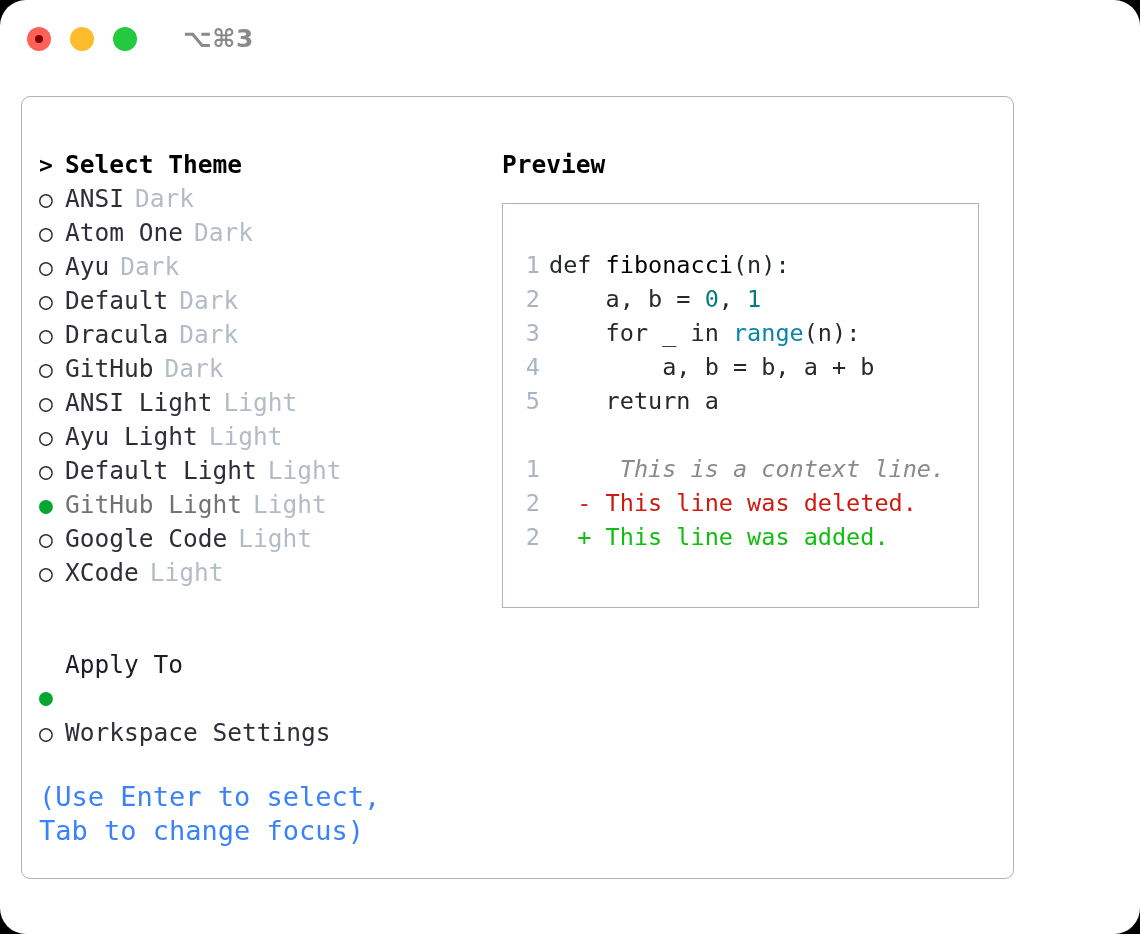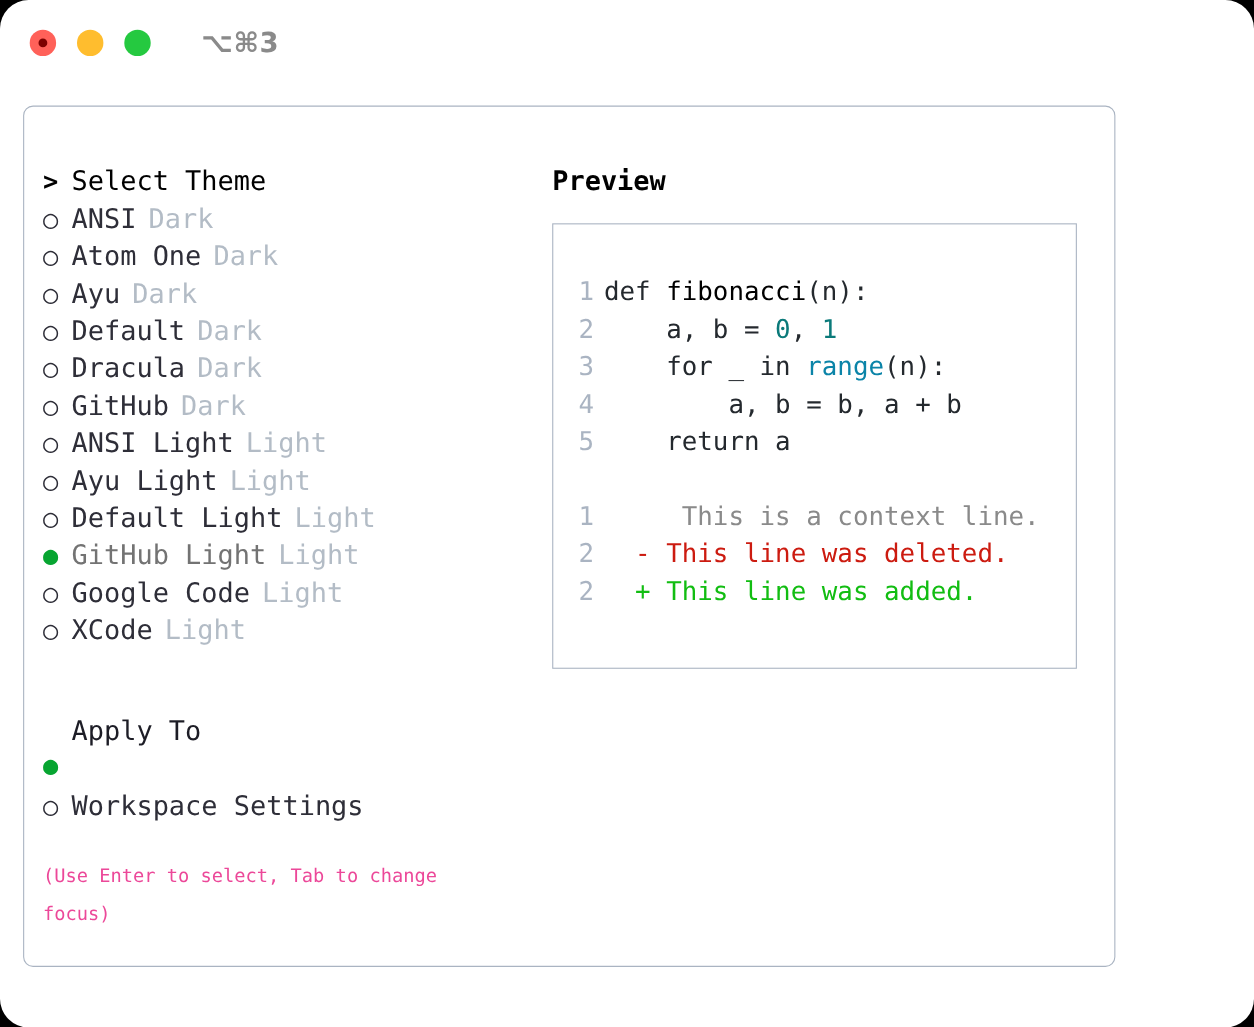--- a/index.html
+++ b/index.html
@@ -108,43 +108,43 @@
   }
   .marker.caret {
     color: #000000;
     font-weight: 700;
   }
   .marker.on { color: #07a531; }
   .label      { color: #2e2e38; }
   .label.sel  { color: #737373; text-align: center; }
   .label.head {
     color: #000000;
-    font-weight: 400;
+    font-weight: 700;
   }
   .suffix {
     color: #b3bcc6;
     margin-left: 11px;
   }
   .spacer { height: 34px; }
 
   .section-head {
     display: flex;
     height: 34px;
     font-size: 24.5px;
     align-items: baseline;
     margin-top: 24px;
   }
   .section-head .marker { color: transparent; }
   .section-head .label { color: #1d1d26; }
 
   .hint {
     margin-top: 28px;
-    font-size: 17px;
+    font-size: 27px;
     line-height: 34px;
-    color: #ec4899;
+    color: #3b82f6;
     width: 400px;
   }
 
   
   .right-col {
     position: absolute;
     left: 480px;
     top: 53px;
     width: 490px;
   }
@@ -180,21 +180,21 @@
   .code-text { color: #24292e; }
   .blank-line { height: 34px; }
 
   
   .t-fn     { color: #000000; }
   .t-num    { color: #0b7a7a; }
   .t-builtin{ color: #0b84a8; }
   .t-plain  { color: #24292e; margin-top: 40px; }
 
   
-  .d-ctx { color: #8a8a8a; }
+  .d-ctx { color: #8a8a8a; font-style: italic; }
   .d-del { color: #cc1b10; }
   .d-add { color: #12bd12; }
 </style>
 </head>
 <body>
 
 <div class="window">
 
   <div class="titlebar">
     <div class="traffic">

